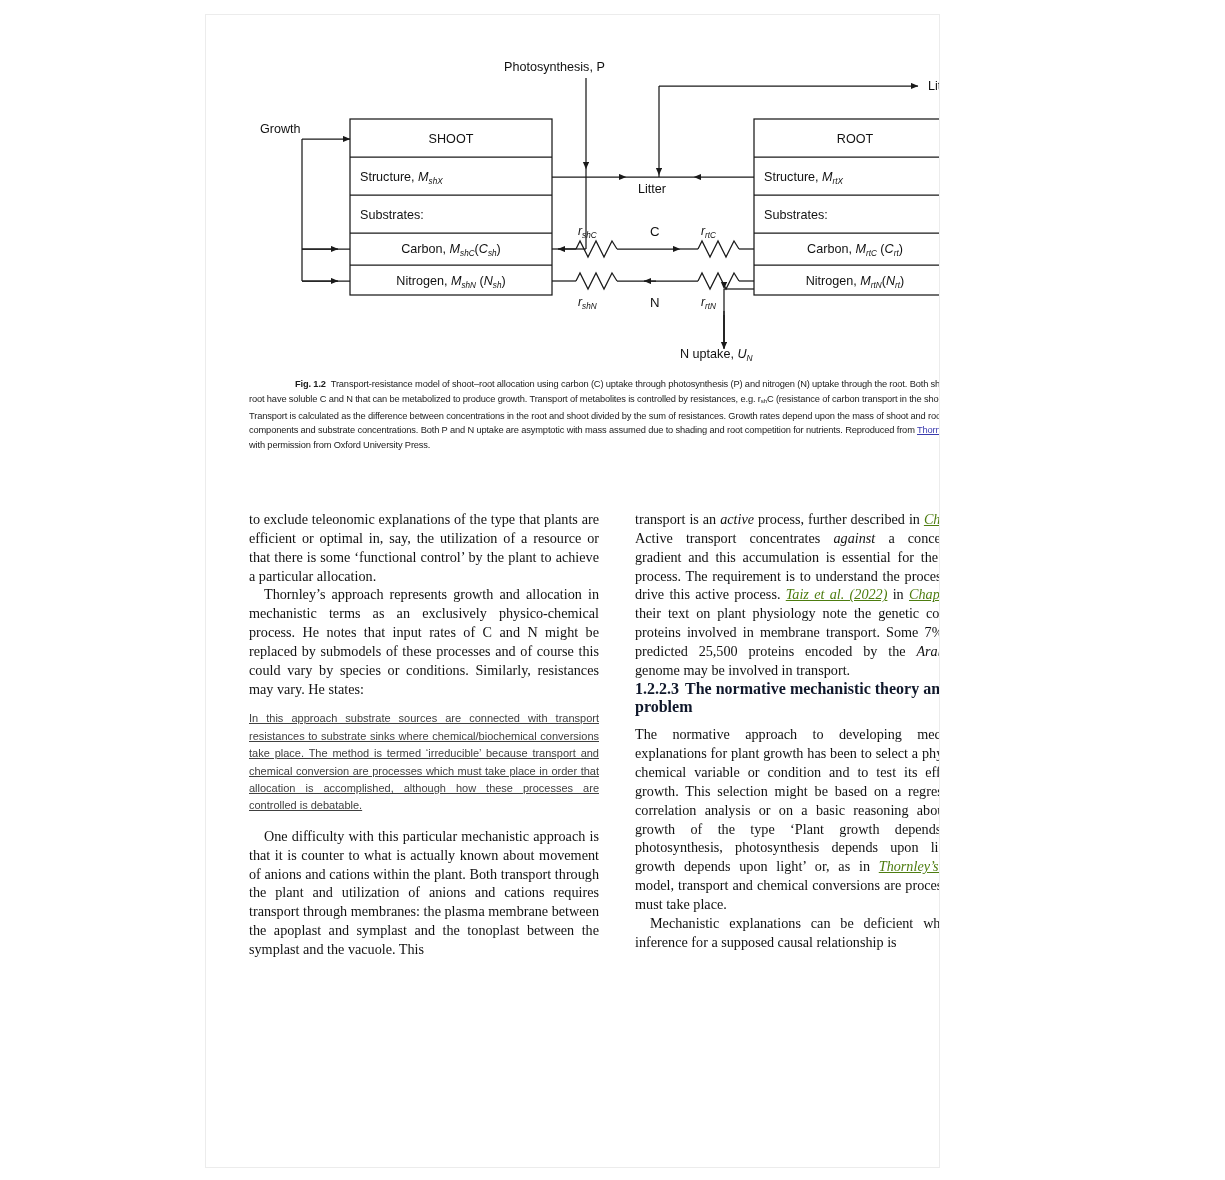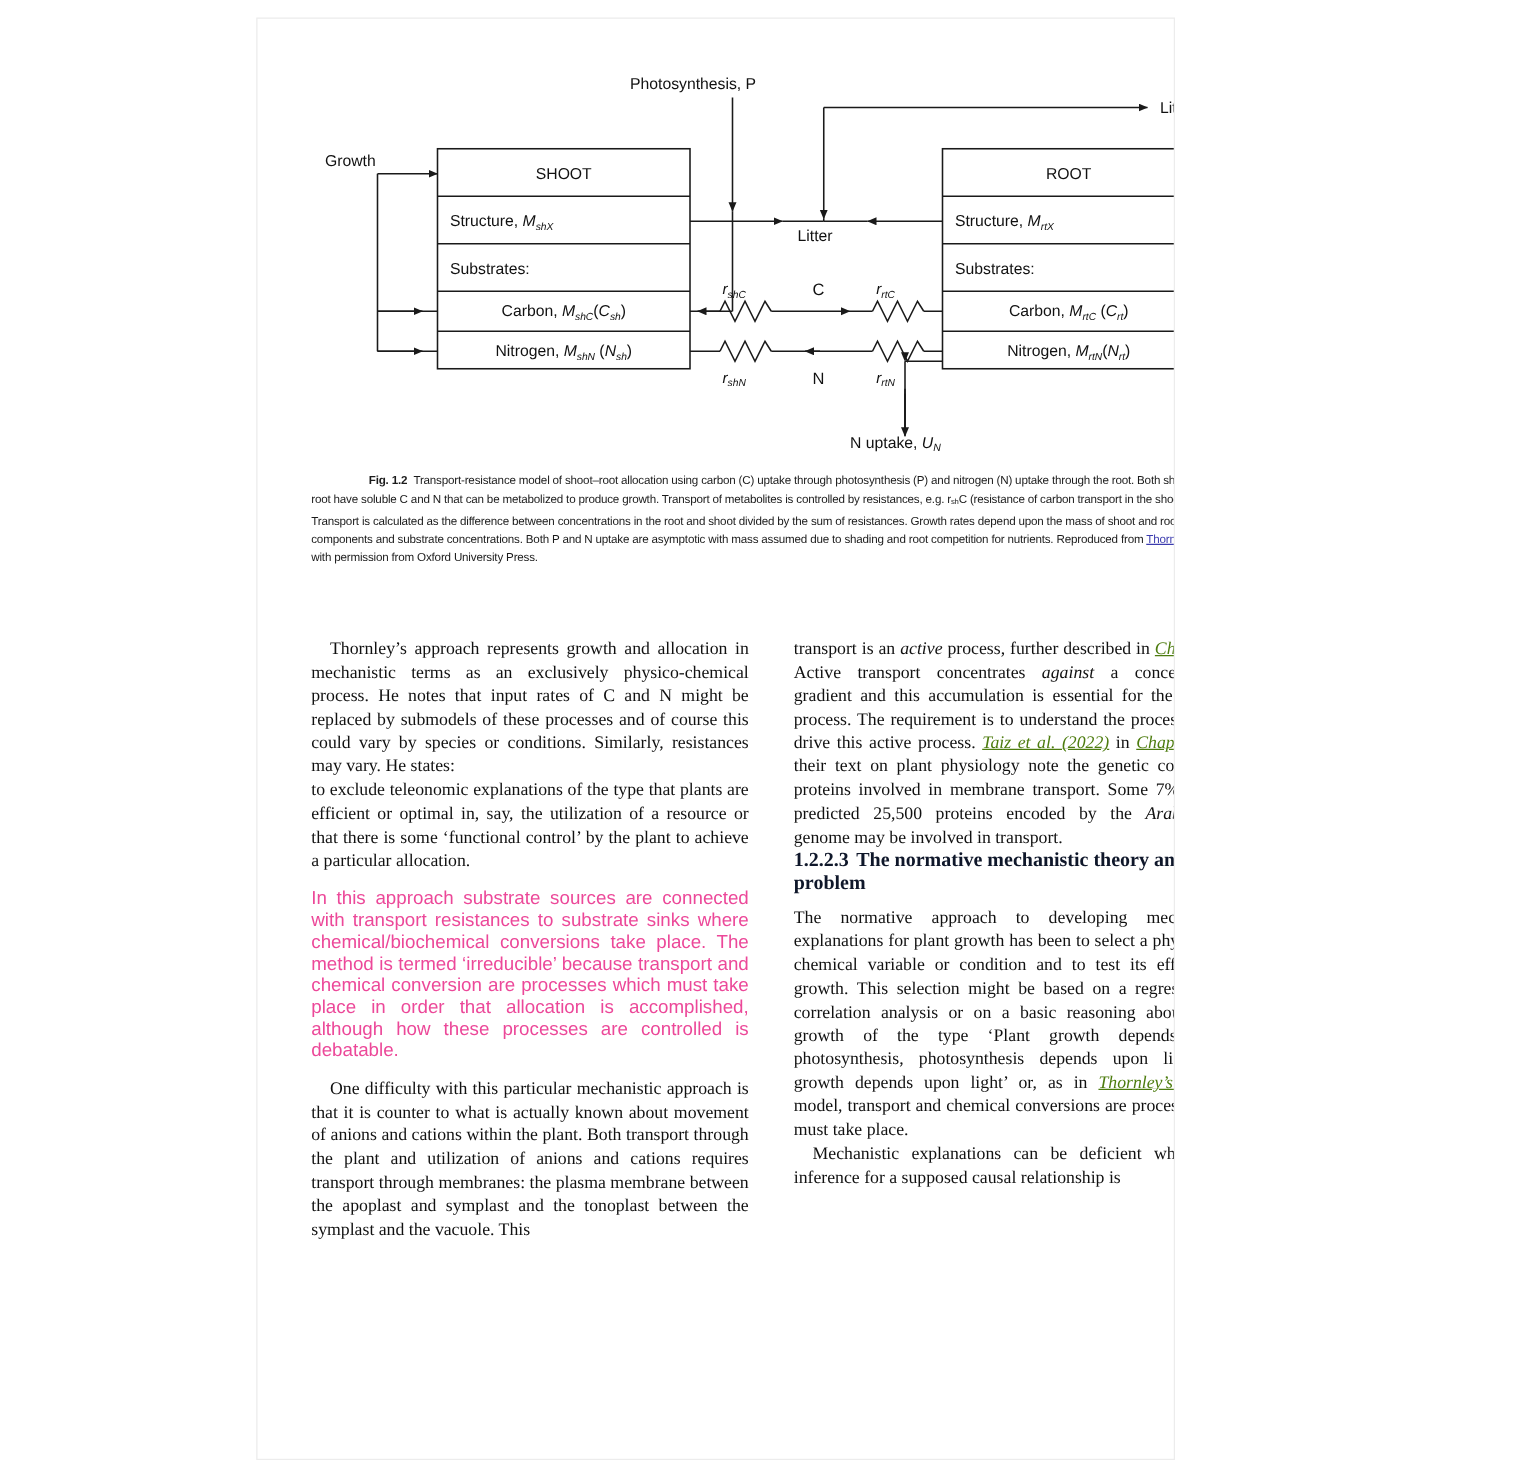--- a/index.html
+++ b/index.html
@@ -69,24 +69,25 @@
     text-align:justify;
     text-justify:inter-word;
     hyphens:none;
   }
   p.body.indent{text-indent:15px;}
   p.body + p.body{margin-top:0;}
 
   .quote{
     margin:12px 0 12px 0;
     font-family:"Liberation Sans", sans-serif;
-    font-size:15px;
+    font-size:11px;
     line-height:17.4px;
-    color:#ec4899;
+    color:#404040;
     text-align:justify;
+    text-decoration:underline;
   }
   .quote p{margin:0;}
 
   h3.subhead{
     margin:0 0 9px 0;
     font-family:"Liberation Serif", serif;
     font-size:16px;
     line-height:18.4px;
     font-weight:bold;
     color:#0f172a;
@@ -219,23 +220,23 @@
   </div>
 
   <div class="caption">
     <b>Fig. 1.2</b>&nbsp;&nbsp;<span>Transport-resistance model of shoot–root allocation using carbon (C) uptake through photosynthesis (P) and nitrogen (N) uptake through the root. Both shoot and root have soluble C and N that can be metabolized to produce growth. Transport of metabolites is controlled by resistances, e.g. r</span><sub>sh</sub><span>C (resistance of carbon transport in the shoot). Transport is calculated as the difference between concentrations in the root and shoot divided by the sum of resistances. Growth rates depend upon the mass of shoot and root components and substrate concentrations. Both P and N uptake are asymptotic with mass assumed due to shading and root competition for nutrients. Reproduced from </span><a href="#" class="cap-link">Thornley (1998)</a><span> with permission from Oxford University Press.</span>
   </div>
 
   <div class="columns">
 
     <div class="col col-left">
 
+      <p class="body">to exclude teleonomic explanations of the type that plants are efficient or optimal in, say, the utilization of a resource or that there is some ‘functional control’ by the plant to achieve a particular allocation.</p>
+
       <p class="body indent">Thornley’s approach represents growth and allocation in mechanistic terms as an exclusively physico-chemical process. He notes that input rates of C and N might be replaced by submodels of these processes and of course this could vary by species or conditions. Similarly, resistances may vary. He states:</p>
-
-      <p class="body">to exclude teleonomic explanations of the type that plants are efficient or optimal in, say, the utilization of a resource or that there is some ‘functional control’ by the plant to achieve a particular allocation.</p>
 
       <blockquote class="quote">
         <p>In this approach substrate sources are connected with transport resistances to substrate sinks where chemical/biochemical conversions take place. The method is termed ‘irreducible’ because transport and chemical conversion are processes which must take place in order that allocation is accomplished, although how these processes are controlled is debatable.</p>
       </blockquote>
 
       <p class="body indent">One difficulty with this particular mechanistic approach is that it is counter to what is actually known about movement of anions and cations within the plant. Both transport through the plant and utilization of anions and cations requires transport through membranes: the plasma membrane between the apoplast and symplast and the tonoplast between the symplast and the vacuole. This</p>
     </div>
 
     <div class="col col-right">
 

